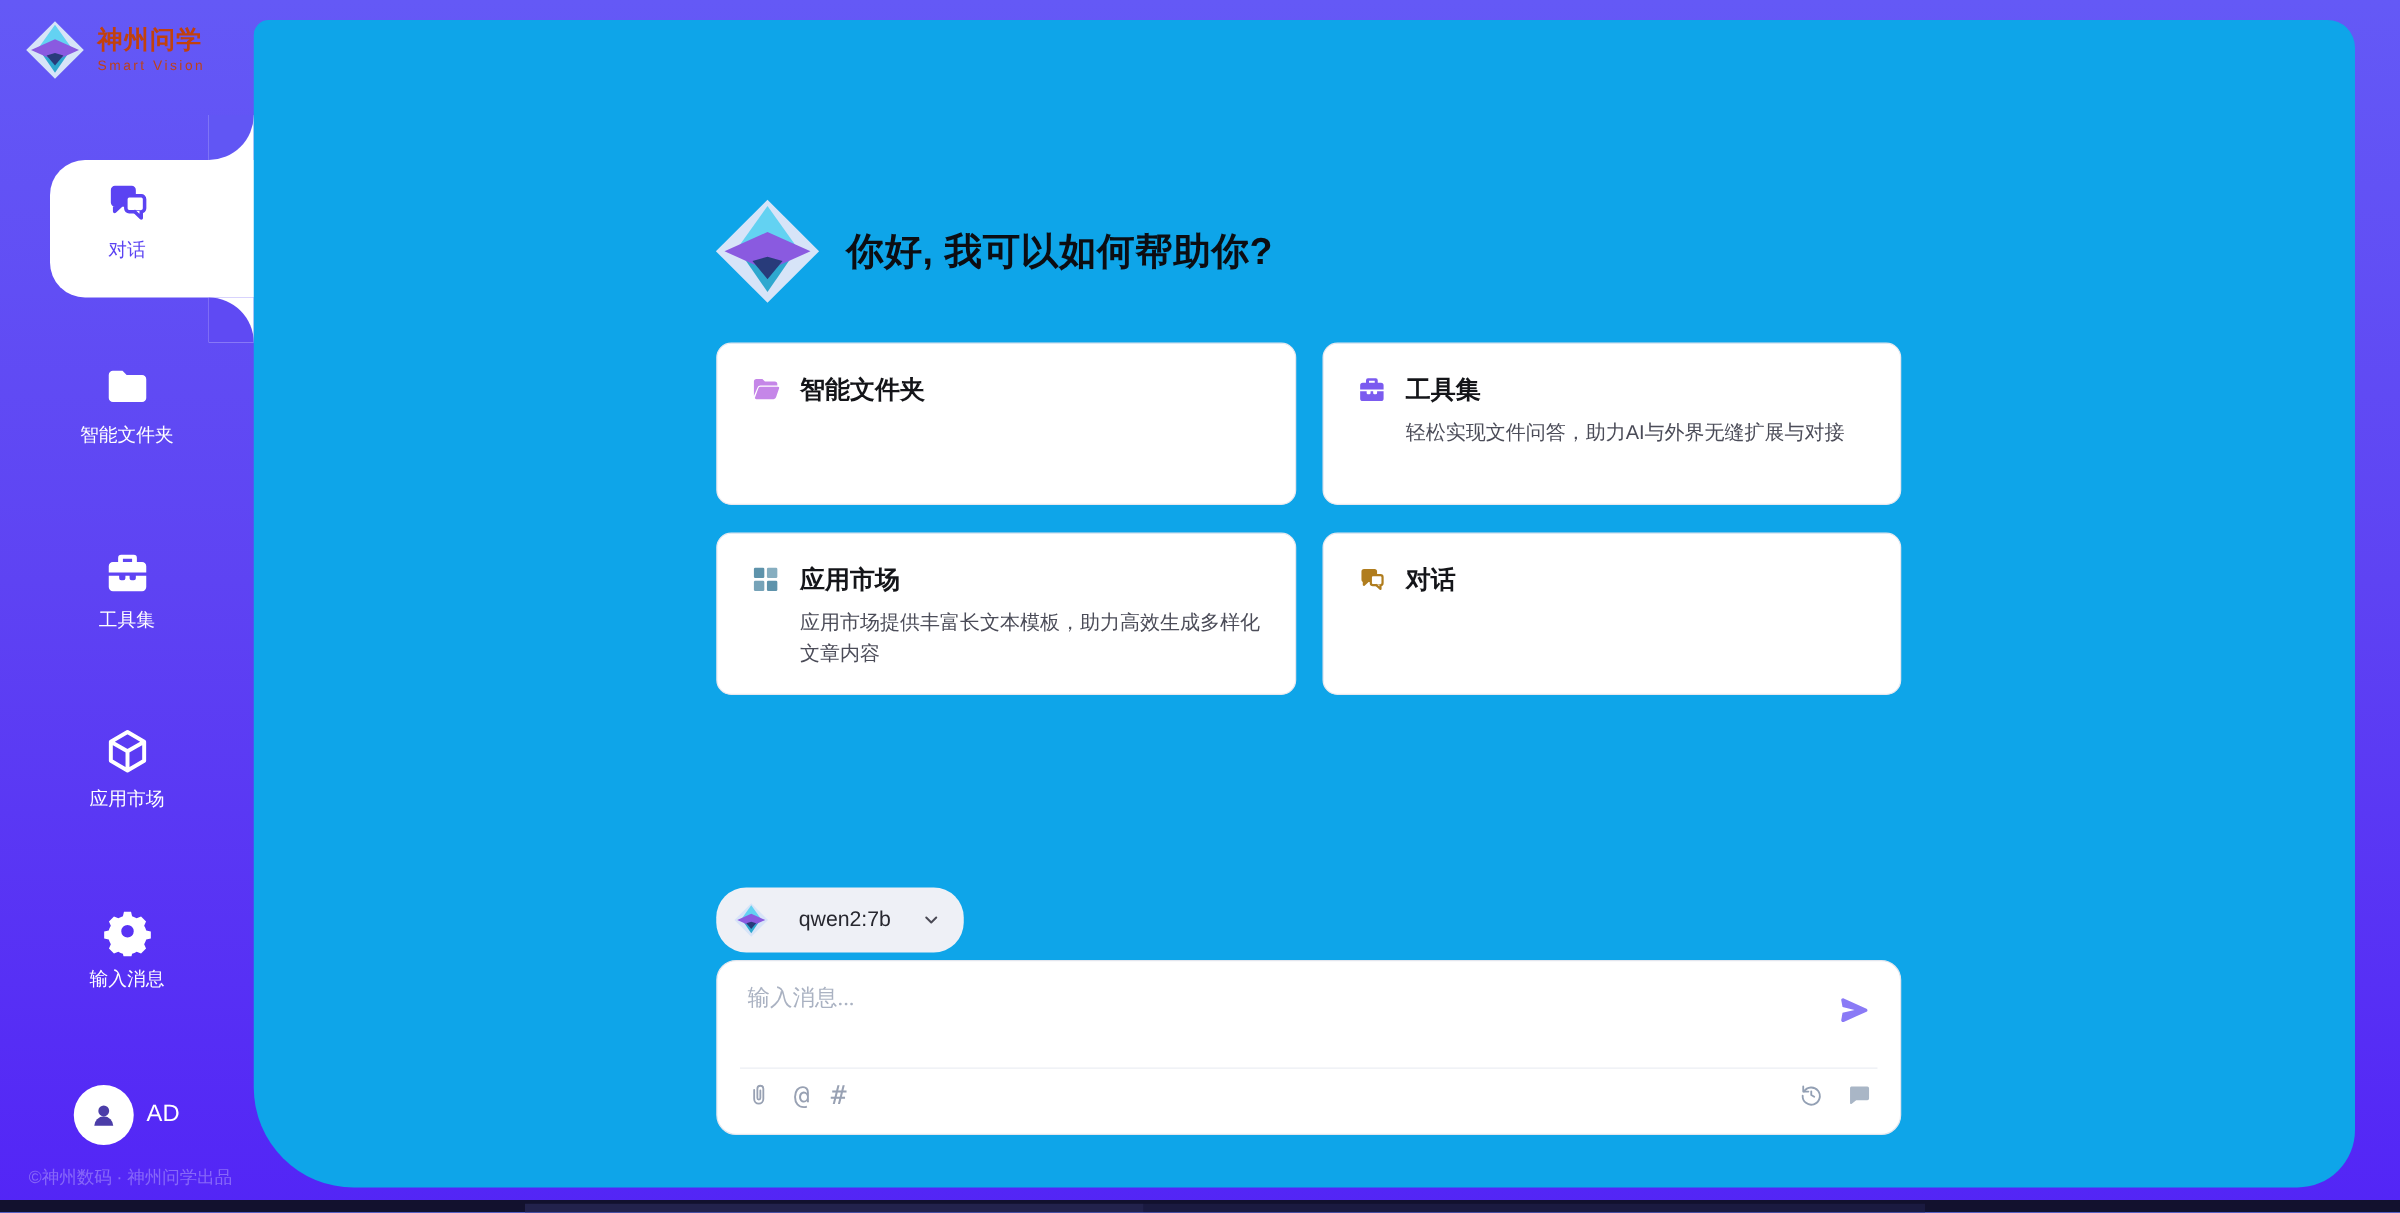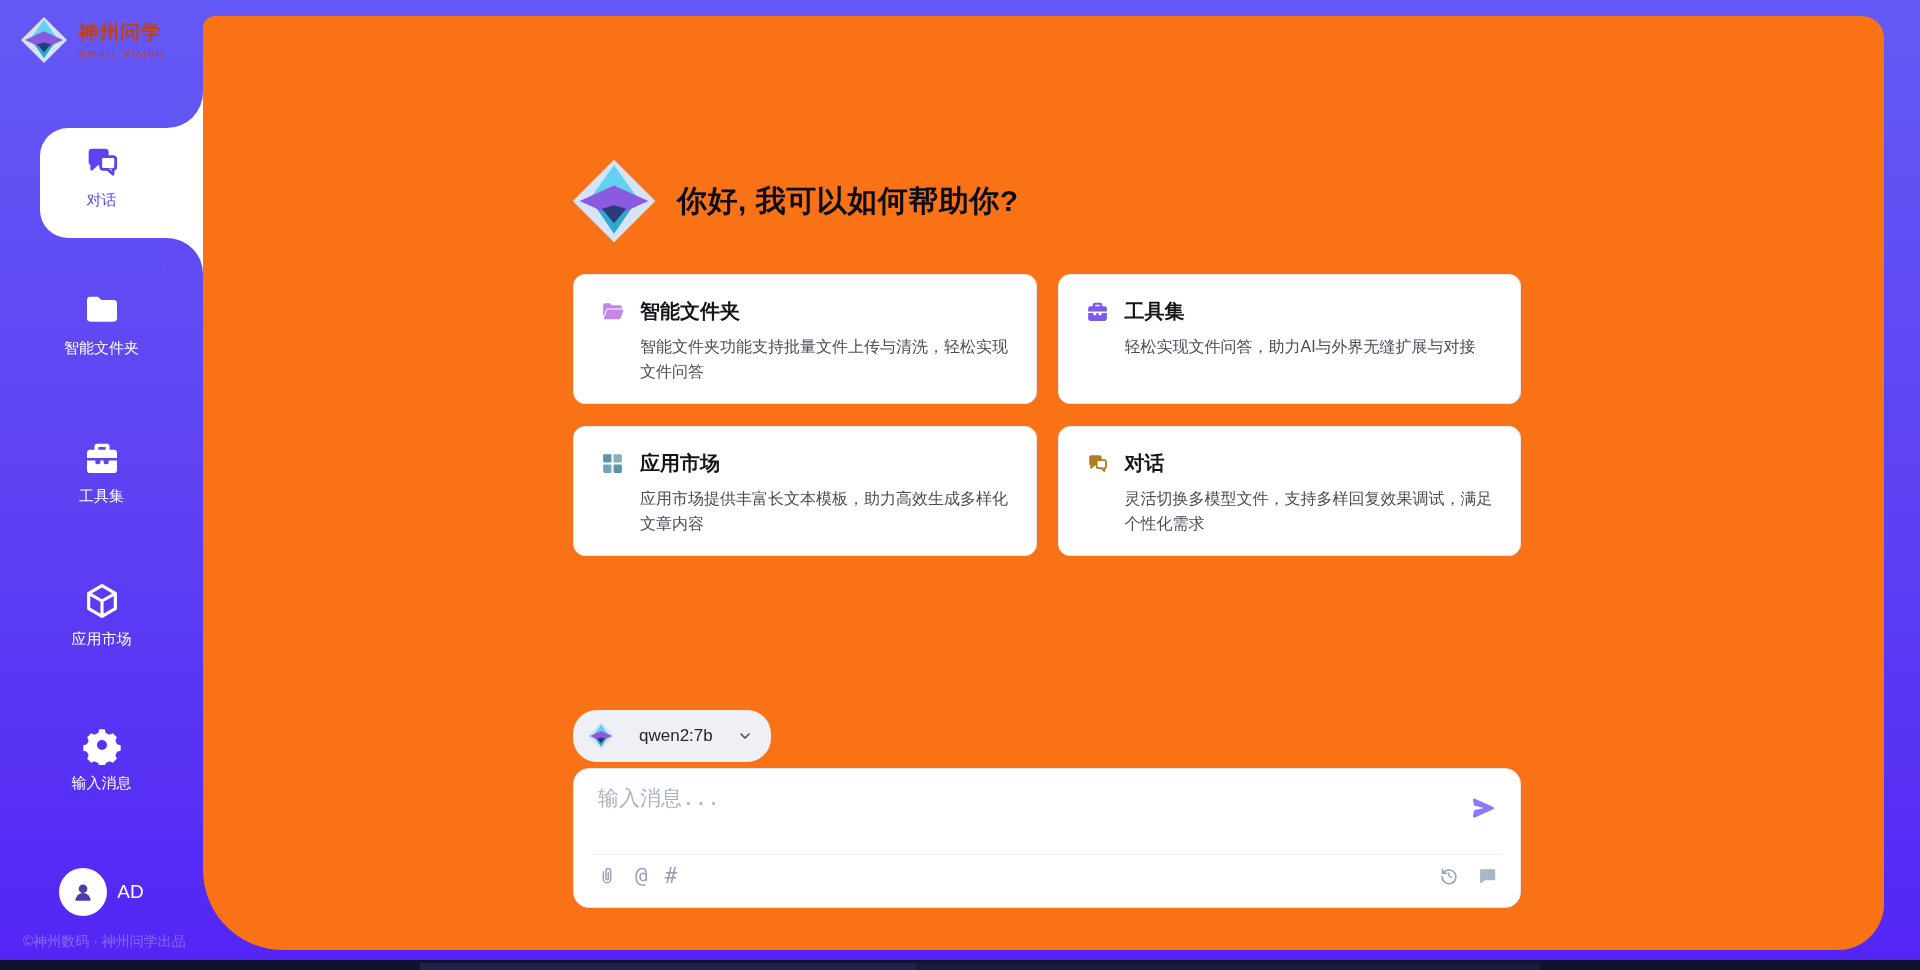--- a/index.html
+++ b/index.html
@@ -28,36 +28,36 @@
   .ni-folder{top:290px;}
   .ni-tool{top:438px;}
   .ni-market{top:581px;}
   .ni-settings{top:725px;}
   .user-row{position:absolute;top:868px;left:0;width:203px;display:flex;align-items:center;justify-content:center;gap:10px;cursor:pointer;}
   .avatar{width:48px;height:48px;border-radius:50%;background:#fff;display:flex;align-items:center;justify-content:center;}
   .avatar svg{width:26px;height:26px;}
   .user-initials{color:#fff;font-size:19px;}
   .side-footer{position:absolute;top:933px;left:23px;font-size:14px;color:rgba(255,255,255,.3);white-space:nowrap;}
   
-  .surface{position:absolute;left:203px;top:16px;width:1681px;height:934px;background:#f97316;border-radius:12px 22px 46px 80px;}
+  .surface{position:absolute;left:203px;top:16px;width:1681px;height:934px;background:#0ea5e9;border-radius:12px 22px 46px 80px;}
   .greeting{position:absolute;left:368px;top:142px;display:flex;align-items:center;gap:20px;}
   .greeting svg{width:86px;height:86px;}
   .greeting h1{font-size:30px;font-weight:700;color:#0c0d12;margin:0;letter-spacing:.5px;}
   .cards{position:absolute;left:370px;top:258px;width:948px;display:grid;grid-template-columns:1fr 1fr;gap:22px 21px;}
   .card{background:#fff;border:1px solid var(--card-border,#e7e8ef);border-radius:12px;padding:23px 26px;height:130px;box-sizing:border-box;cursor:pointer;}
   .card-head{display:flex;align-items:center;gap:15px;margin-bottom:10px;}
   .card-head svg{width:25px;height:25px;flex:0 0 auto;}
   .card-title{font-size:20px;font-weight:700;color:#141519;}
   .card-desc{margin:0 0 0 40px;font-size:16px;color:#4b4c58;line-height:1.55;}
   .model-pill{position:absolute;left:370px;top:694px;height:52px;padding:0 18px 0 14px;border-radius:24px;background:#eef0f6;display:inline-flex;align-items:center;gap:24px;cursor:pointer;}
   .model-pill .diamond{width:28px;height:28px;}
   .model-name{font-size:17px;color:#27272f;}
   .model-pill .chev{width:16px;height:16px;}
   .composer{position:absolute;left:370px;top:752px;width:948px;height:140px;background:#fff;border:1px solid #e3e6ee;border-radius:16px;box-sizing:border-box;}
-  .msg-input{position:absolute;left:22px;top:18px;width:820px;border:none;outline:none;font-size:21px;color:#333;background:transparent;font-family:Liberation Mono, monospace;}
+  .msg-input{position:absolute;left:22px;top:18px;width:820px;border:none;outline:none;font-size:18px;color:#333;background:transparent;font-family:Liberation Serif, serif;}
   .msg-input::placeholder{color:var(--placeholder,#aab2c2);}
   .send-btn{position:absolute;right:22px;top:26px;width:30px;height:30px;padding:0;border:none;background:none;cursor:pointer;}
   .send-btn svg{width:28px;height:28px;}
   .composer-divider{position:absolute;left:18px;right:18px;top:85px;height:1px;background:#eceef3;}
   .tools-left{position:absolute;left:22px;top:96px;display:flex;gap:17px;align-items:center;color:var(--icon-gray,#98a1b3);}
   .tools-right{position:absolute;right:22px;top:96px;display:flex;gap:16px;align-items:center;color:#93a0b4;}
   .tool-btn{border:none;background:none;padding:0;cursor:pointer;color:inherit;font-size:21px;line-height:1;display:flex;align-items:center;}
   .tool-btn svg{width:22px;height:22px;}
   .glyph{font-family:"DejaVu Sans Mono","Liberation Mono",monospace;}
   .bottom-strip{position:absolute;left:0;top:960px;width:1920px;height:10px;background:#12112e;}
@@ -153,21 +153,20 @@
   <div class="cards">
 
     <div class="card">
       <div class="card-head">
         <svg viewBox="0 0 24 24" style="color: rgb(197, 134, 232);">
           <path fill="currentColor" d="M3 6a2 2 0 0 1 2-2h4.5l2 2H19a2 2 0 0 1 2 2v1H8a2.4 2.4 0 0 0-2.3 1.7L3 17V6z"></path>
           <path fill="currentColor" d="M3.7 18.6 6.5 11a1.6 1.6 0 0 1 1.5-1h13.3a1 1 0 0 1 1 1.3l-2.3 6.8a2 2 0 0 1-1.9 1.4H5.1a1.5 1.5 0 0 1-1.4-.9z"></path>
         </svg>
         <span class="card-title">智能文件夹</span>
       </div>
-      <p class="card-desc">智能文件夹功能支持批量文件上传与清洗，轻松实现文件问答</p>
     </div>
 
     <div class="card">
       <div class="card-head">
         <svg viewBox="0 0 24 24" style="color: rgb(123, 91, 239);">
           <path fill="currentColor" d="M9 3.5h6A1.5 1.5 0 0 1 16.5 5v2H19a2 2 0 0 1 2 2v3H3V9a2 2 0 0 1 2-2h2.5V5A1.5 1.5 0 0 1 9 3.5zm.8 1.9V7h4.4V5.4H9.8zM3 13.5h5v1.2a1 1 0 0 0 1 1h1a1 1 0 0 0 1-1v-1.2h2v1.2a1 1 0 0 0 1 1h1a1 1 0 0 0 1-1v-1.2h5V19a2 2 0 0 1-2 2H5a2 2 0 0 1-2-2v-5.5z"></path>
         </svg>
         <span class="card-title">工具集</span>
       </div>
       <p class="card-desc">轻松实现文件问答，助力AI与外界无缝扩展与对接</p>
@@ -190,21 +189,20 @@
 
     <div class="card">
       <div class="card-head">
         <svg viewBox="0 0 24 24" style="color: rgb(176, 125, 30);">
           <path fill="currentColor" d="M4 6a2 2 0 0 1 2-2h8a2 2 0 0 1 2 2v6a2 2 0 0 1-2 2H9.5L6.4 16.9c-.6.5-1.4.1-1.4-.7V14H6a2 2 0 0 1-2-2V6z"></path>
           <rect x="11.2" y="8.8" width="9" height="7.6" rx="1.6" fill="#fff" stroke="currentColor" stroke-width="1.7"></rect>
           <path d="M18.6 16v3.4l-3.6-3.4" fill="#fff" stroke="currentColor" stroke-width="1.7" stroke-linejoin="round"></path>
         </svg>
         <span class="card-title">对话</span>
       </div>
-      <p class="card-desc">灵活切换多模型文件，支持多样回复效果调试，满足个性化需求</p>
     </div>
 
   </div>
 
   <div class="model-pill">
     <svg class="diamond" viewBox="0 0 100 100">
       <polygon points="50,2 98,50 50,98 2,50" fill="#d7e4f8"></polygon>
       <polygon points="50,8 80,50 20,50" fill="#63d2f2"></polygon>
       <polygon points="50,50 72,56 50,88 28,56" fill="#2ea8cf"></polygon>
       <polygon points="10,50 50,32 90,50 50,68" fill="#8a5ae0"></polygon>

